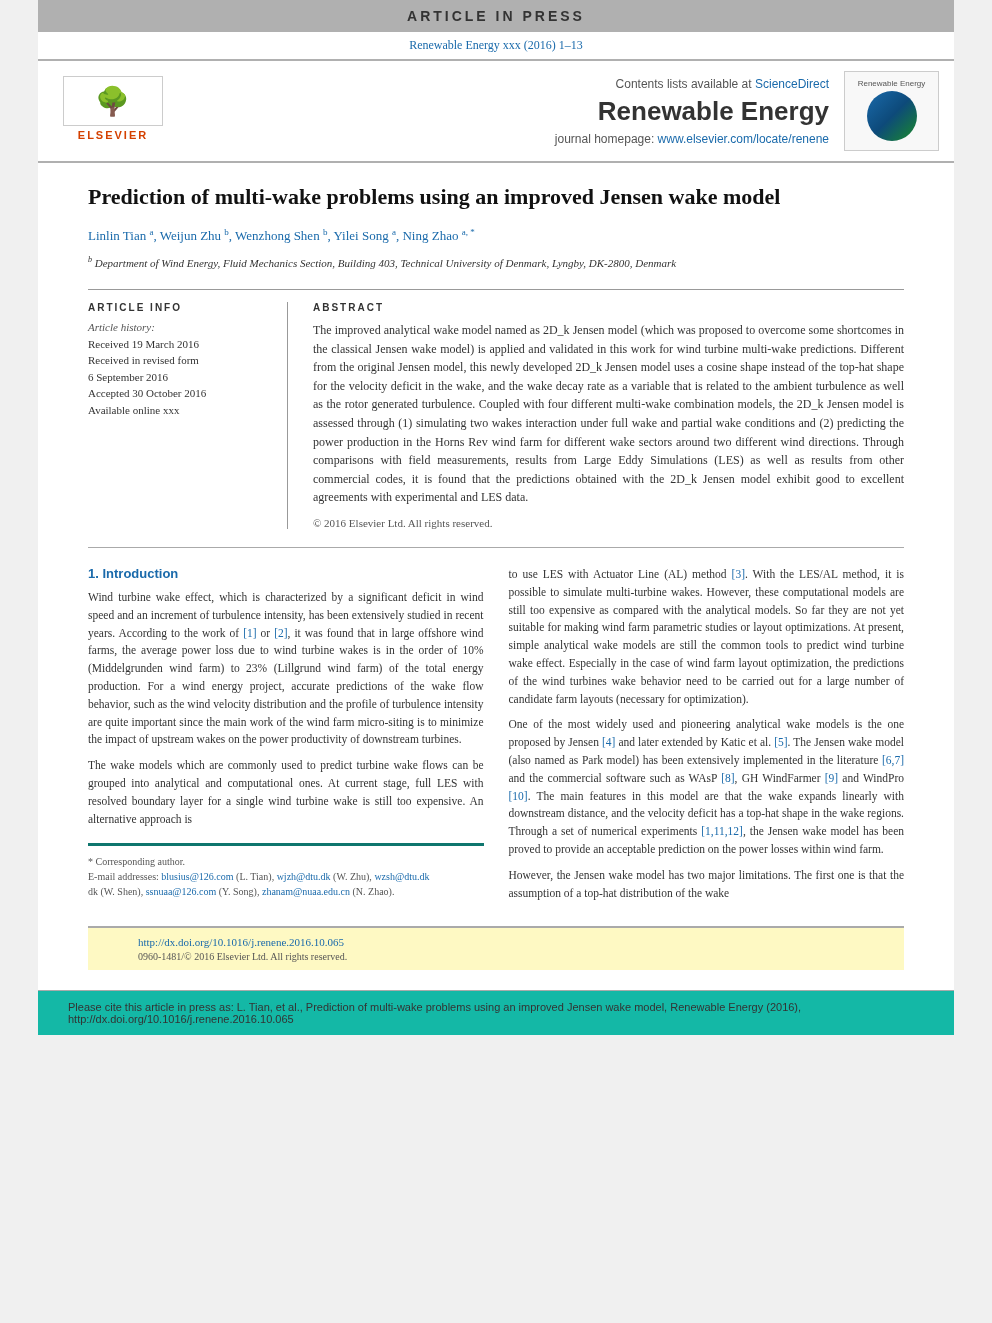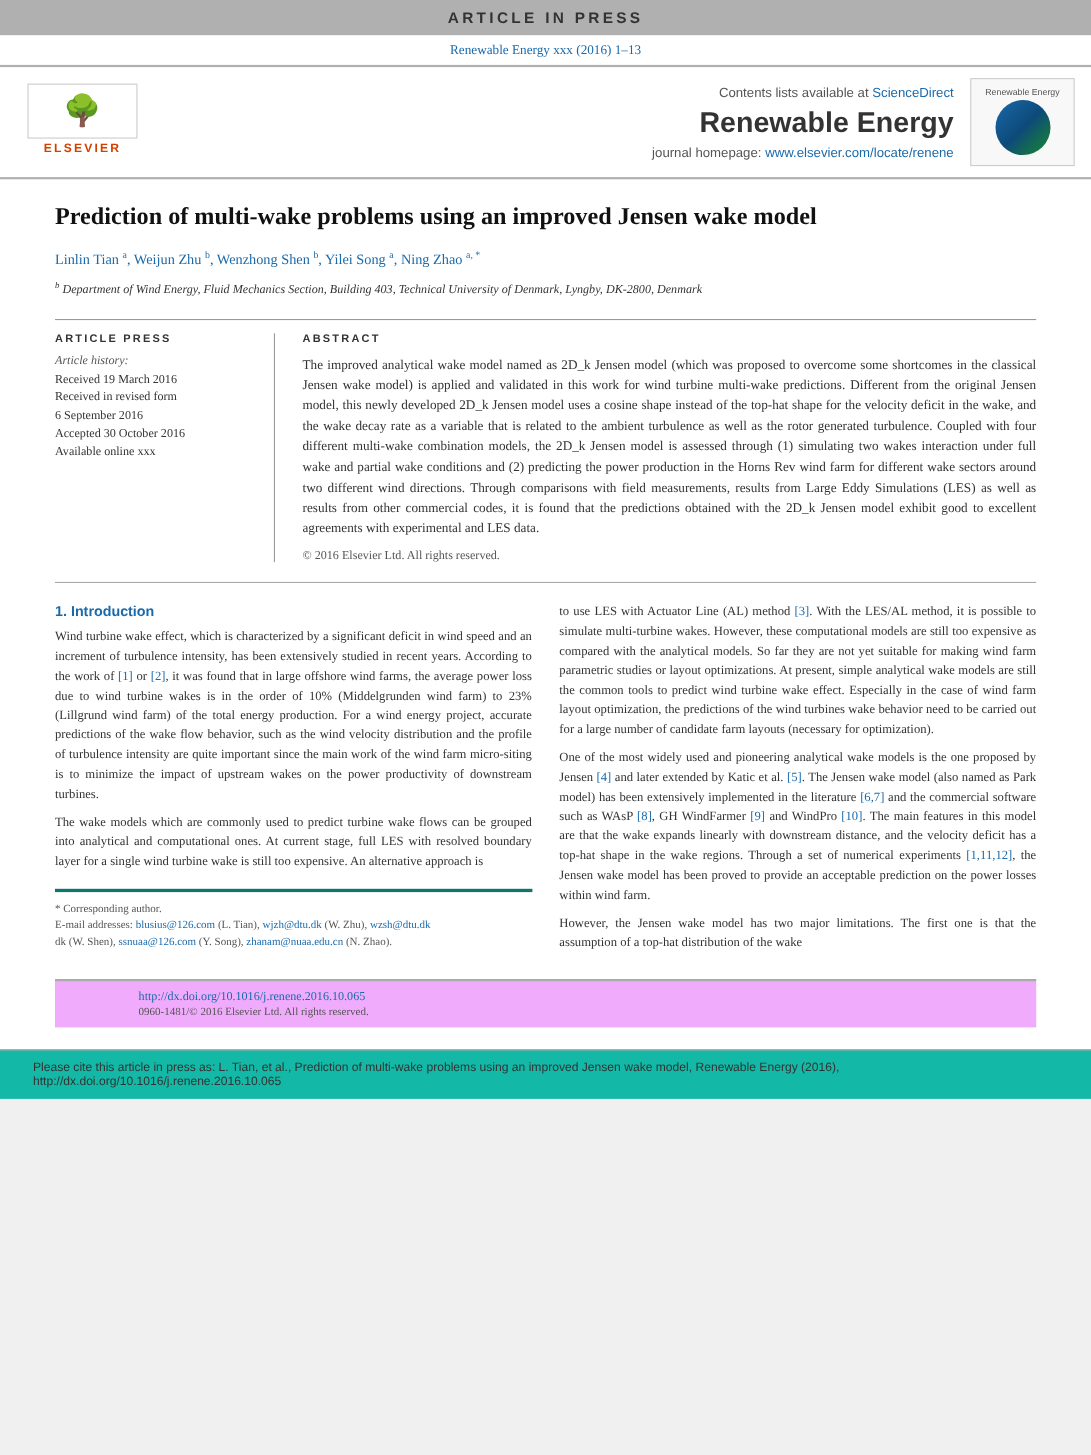--- a/index.html
+++ b/index.html
@@ -5,21 +5,21 @@
     * { margin: 0; padding: 0; box-sizing: border-box; }
     body {
       font-family: 'Times New Roman', Times, serif;
       background: #f0f0f0;
       display: flex;
       justify-content: center;
       align-items: flex-start;
       min-height: 100vh;
     }
     .page {
-      width: 992px;
+      width: 916px;
       background: white;
       position: relative;
     }
     
     .top-banner {
       background: #b0b0b0;
       text-align: center;
       padding: 8px 0;
       letter-spacing: 3px;
       font-size: 14px;
@@ -267,23 +267,23 @@
       font-size: 10px;
       color: #555;
       line-height: 1.5;
     }
     .footnote-line a {
       color: #1a6aab;
       text-decoration: none;
     }
     
     .bottom-bar {
-      background: #f0abfc;
+      background: #fef9c3;
       border-top: 2px solid #aaa;
-      padding: 8px 76px;
+      padding: 8px 50px;
       font-size: 10px;
       color: #555;
       margin-top: 15px;
     }
     .doi-line {
       color: #1a6aab;
       font-size: 11px;
       margin-bottom: 3px;
     }
     .rights-line {
@@ -352,21 +352,21 @@
       <span>Linlin Tian <sup>a</sup>, Weijun Zhu <sup>b</sup>, Wenzhong Shen <sup>b</sup>, Yilei Song <sup>a</sup>, Ning Zhao <sup>a, *</sup></span>
     </div>
 
     <div class="affiliations">
       <div><sup>b</sup> <span>Department of Wind Energy, Fluid Mechanics Section, Building 403, Technical University of Denmark, Lyngby, DK-2800, Denmark</span></div>
     </div>
 
     <div class="two-column">
 
       <div class="left-col">
-        <div class="section-label">ARTICLE PRESS</div>
+        <div class="section-label">ARTICLE INFO</div>
 
         <div class="article-info-group">
           <div class="group-title">Article history:</div>
           <div class="info-line">Received 19 March 2016</div>
           <div class="info-line">Received in revised form</div>
           <div class="info-line">6 September 2016</div>
           <div class="info-line">Accepted 30 October 2016</div>
           <div class="info-line">Available online xxx</div>
         </div>
 

